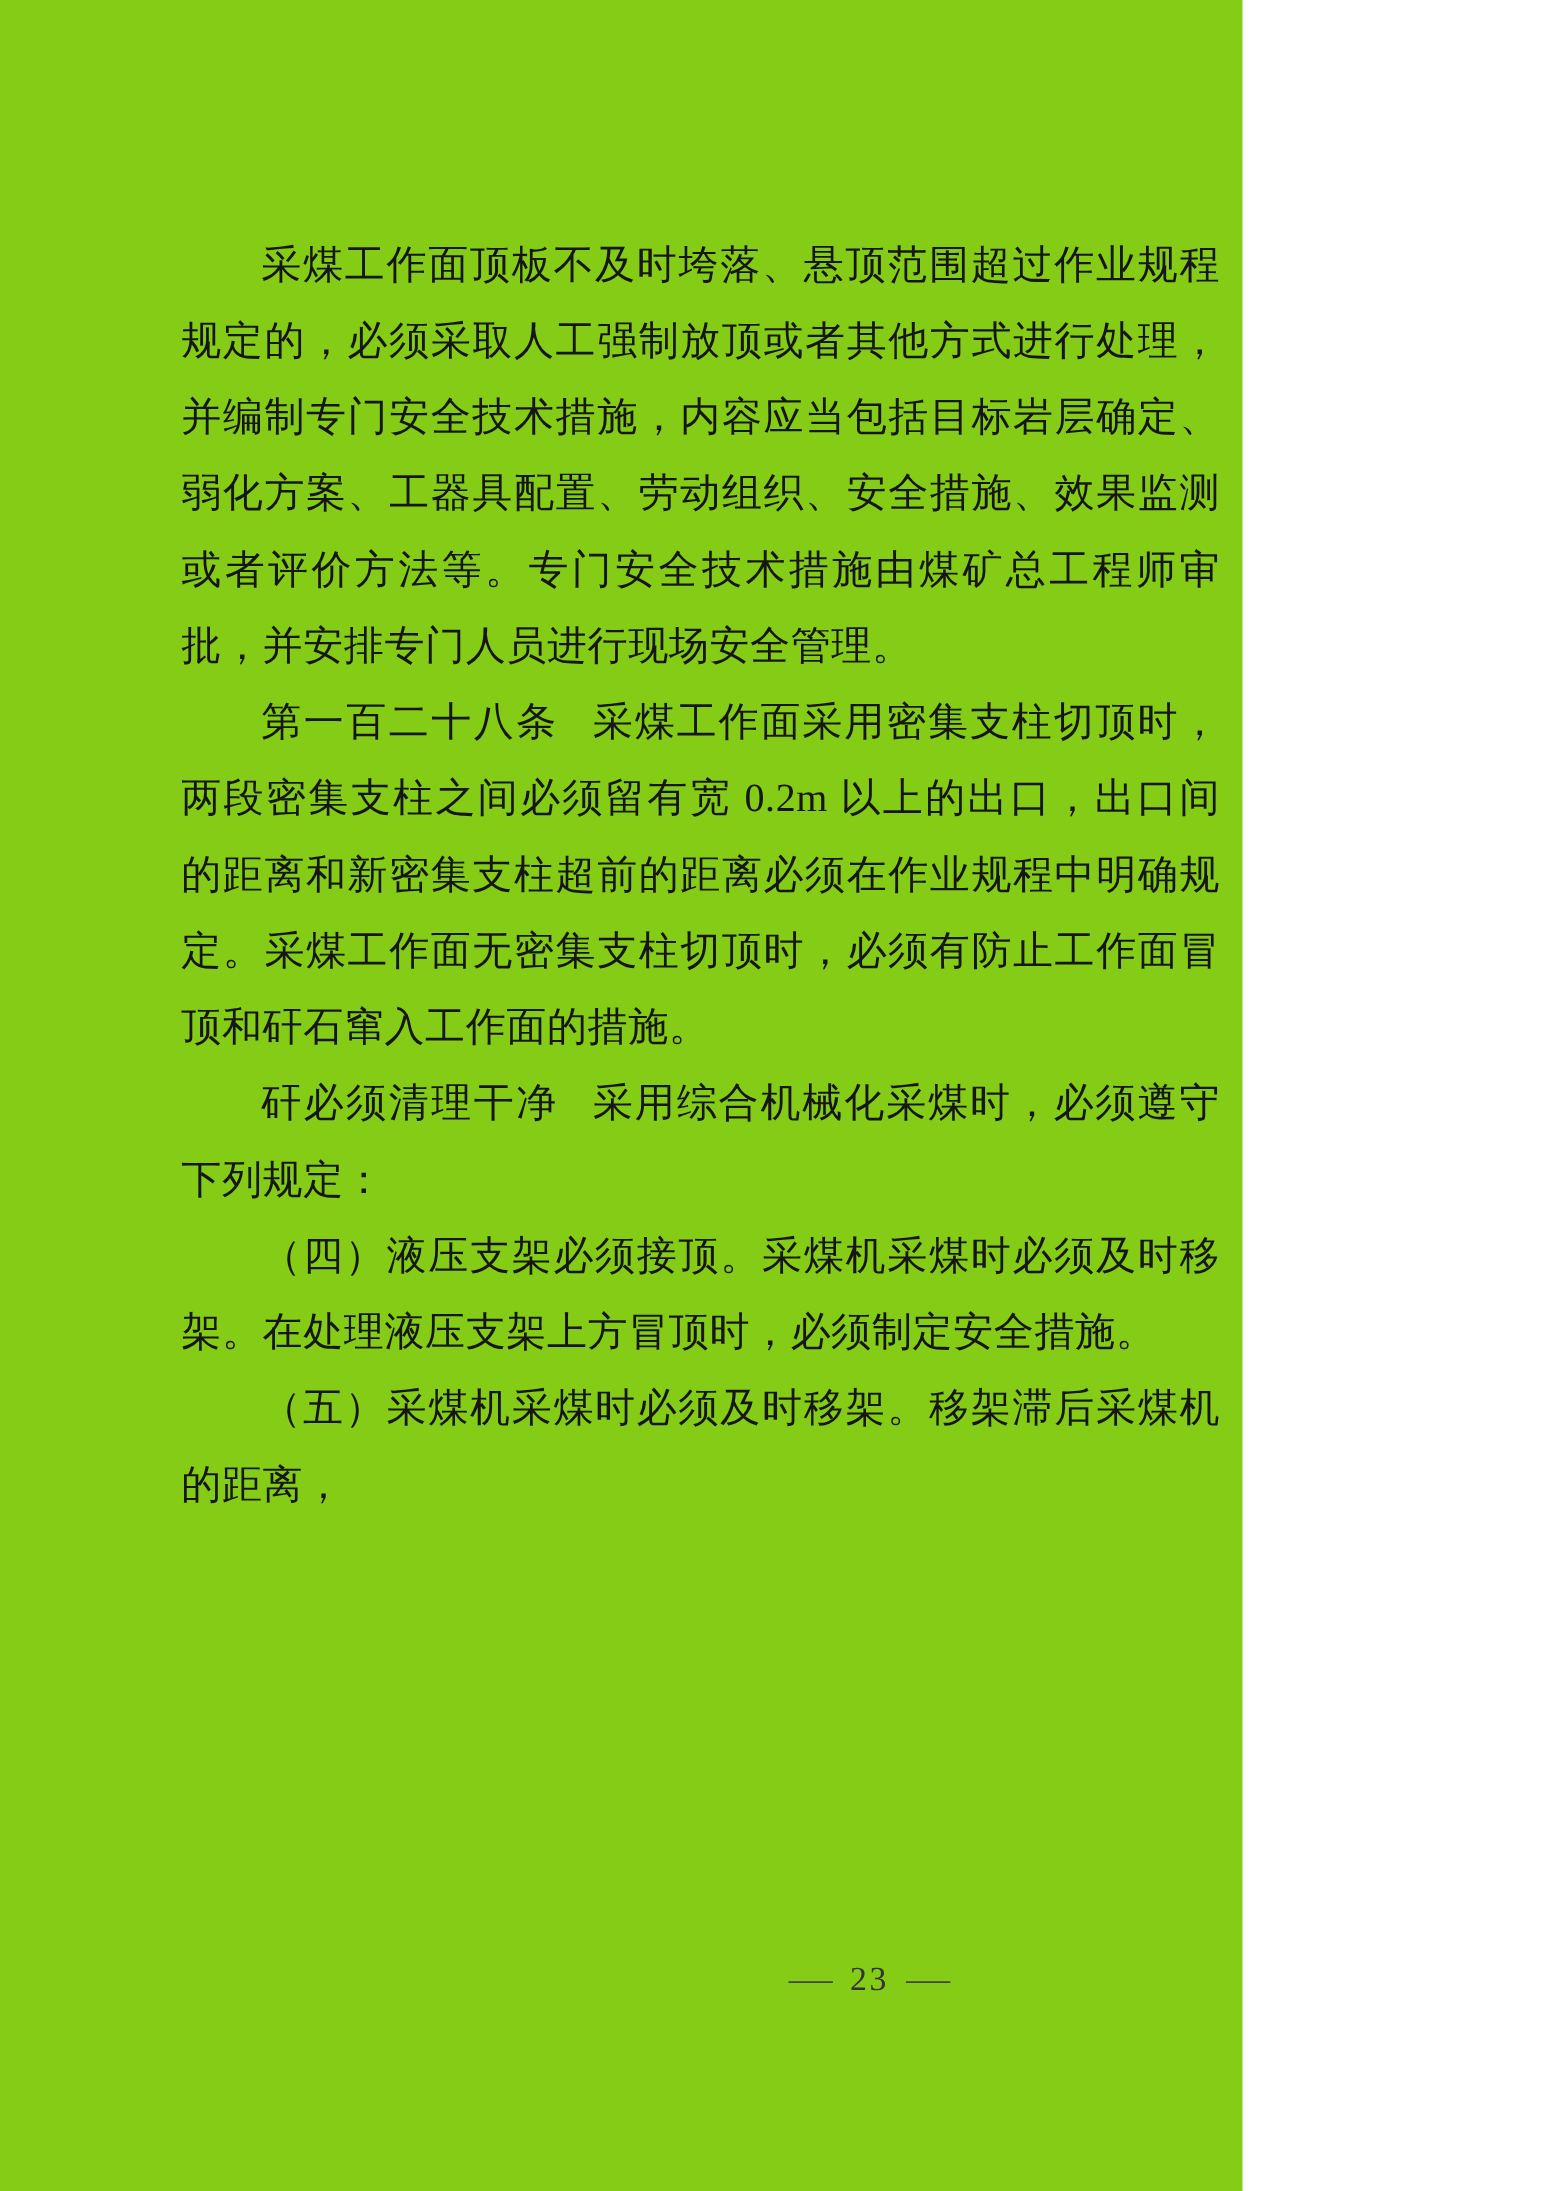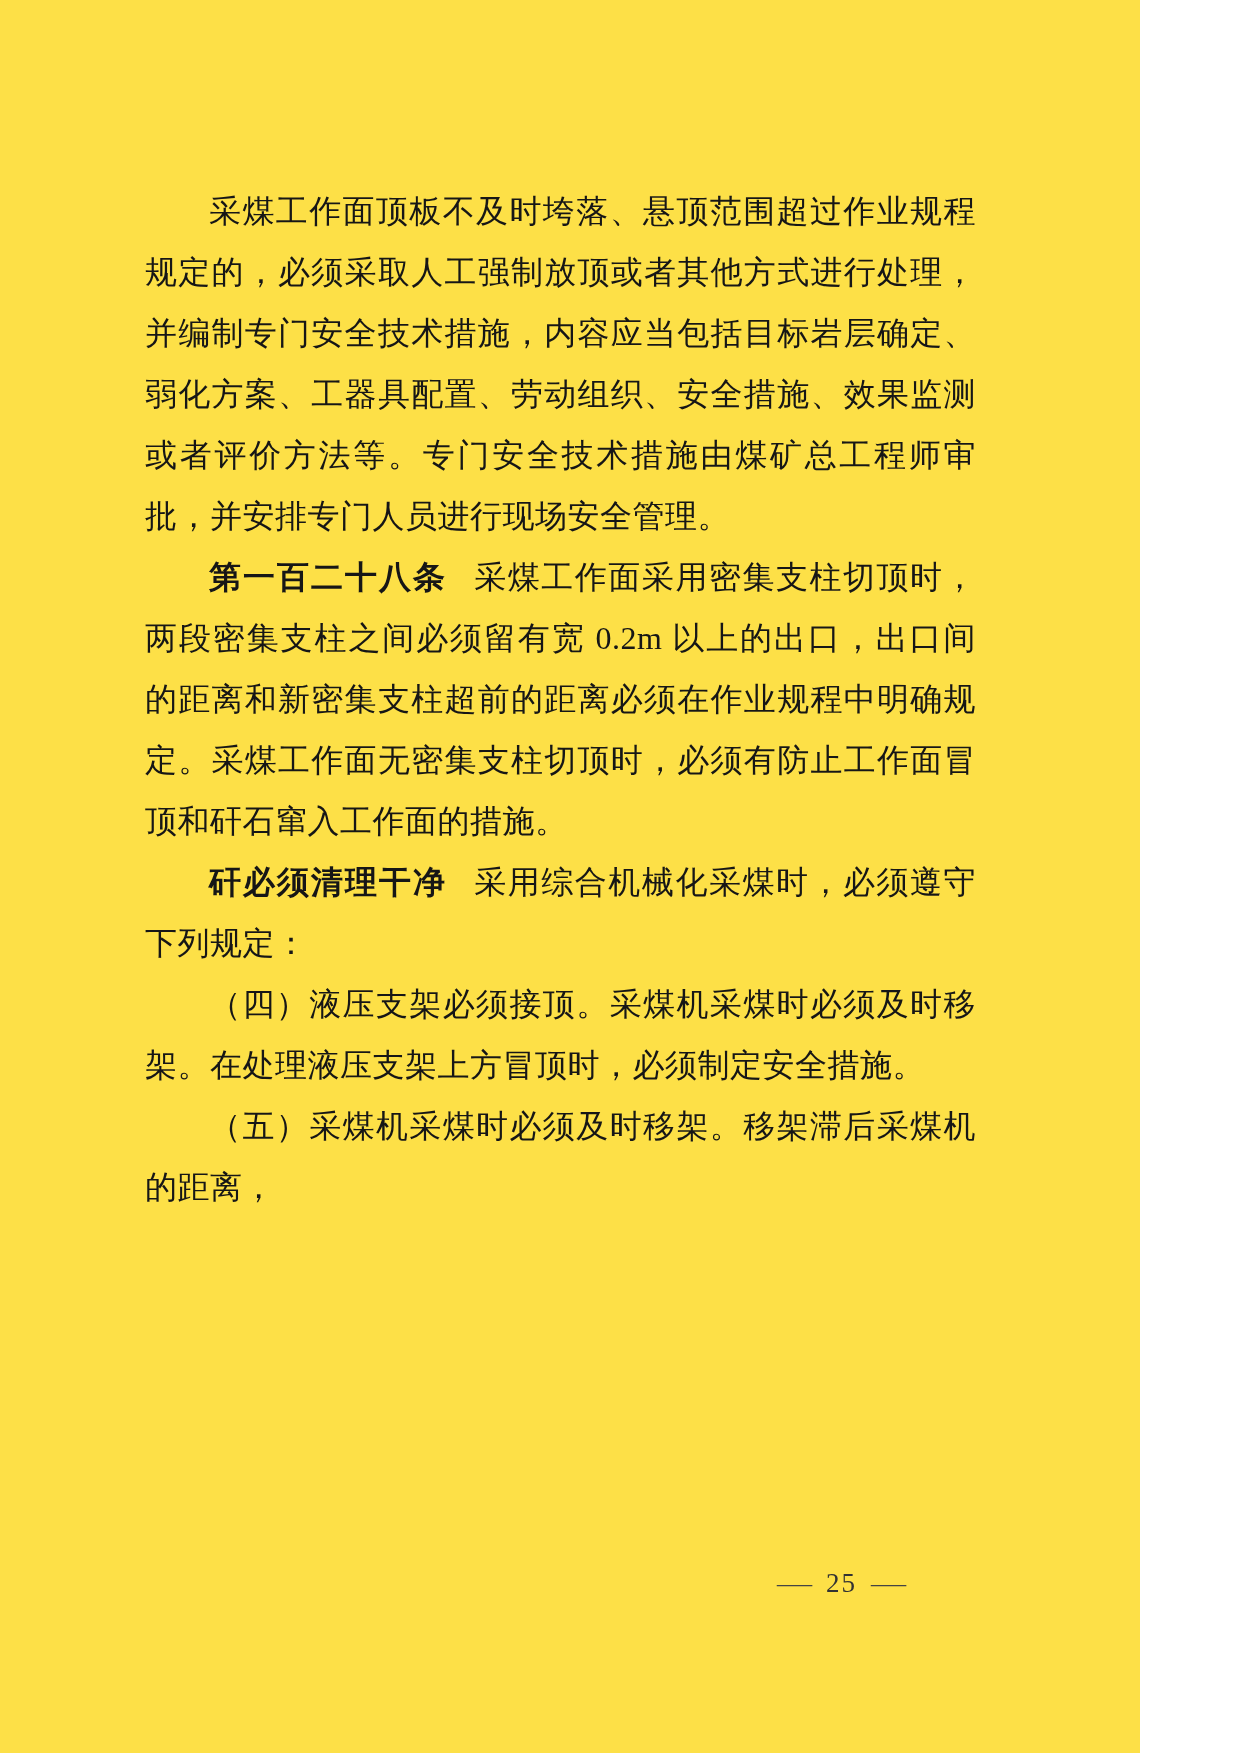--- a/index.html
+++ b/index.html
@@ -2,23 +2,23 @@
 <html><head>
 <meta charset="utf-8">
 <style>
   html, body {
     margin: 0;
     padding: 0;
     background: #ffffff;
   }
   .page {
     position: relative;
-    width: 1140px;
+    width: 994px;
     height: 1753px;
-    background: #fde047;
+    background: #84cc16;
     overflow: hidden;
     font-family: "Liberation Serif", serif;
     color: #161616;
   }
   .content {
     position: absolute;
     left: 145px;
     top: 181px;
     width: 831px;
   }
@@ -26,21 +26,21 @@
     margin: 0;
     font-size: 32px;
     line-height: 61px;
     text-align: justify;
     text-indent: 2em;
     letter-spacing: 0.5px;
     word-break: break-all;
   }
   .article-lead {
     font-family: "Liberation Sans", sans-serif;
-    font-weight: bold;
+    font-weight: normal;
     letter-spacing: 1px;
     margin-right: 0.85em;
   }
   .footer {
     position: absolute;
     top: 1566px;
     right: 238px;
     font-size: 27px;
     line-height: 34px;
     color: #333333;
@@ -84,16 +84,16 @@
       <span>（四）液压支架必须接顶。采煤机采煤时必须及时移架。在处理液压支架上方冒顶时，必须制定安全措施。</span>
     </p>
 
     <p class="para">
       <span>（五）采煤机采煤时必须及时移架。移架滞后采煤机的距离，</span>
     </p>
 
   </div>
 
   <div class="footer">
-    <span class="dash">—</span><span class="page-num">25</span><span class="dash">—</span>
+    <span class="dash">—</span><span class="page-num">23</span><span class="dash">—</span>
   </div>
 
 </div>
 
 </body></html>

